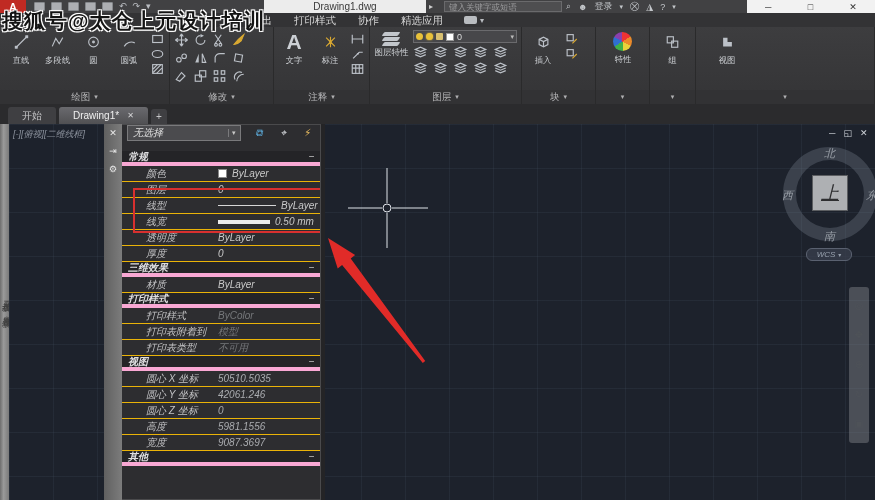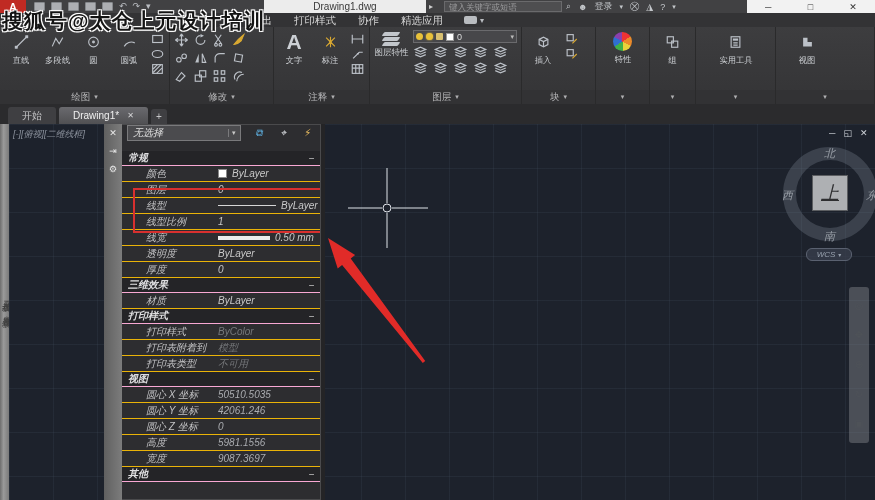--- a/index.html
+++ b/index.html
@@ -115,21 +115,21 @@
   .pal-body { position:relative; flex:1; background:#2d2d30; border:1px solid #4a4a4c; border-left:none;
     display:flex; flex-direction:column; overflow:hidden; }
   .pal-head { height:26px; display:flex; gap:10px; padding:0 5px; }
   .nosel { width:118px; height:16px; background:#4b4b4e; border:1px solid #7a7a7c; color:#e2e2e2;
     font-size:10px; display:flex; align-items:center; padding:0 5px; }
   .nosel .dd { margin-left:auto; font-size:7px; color:#c9c9c9; border-left:1px solid #7a7a7c; padding-left:3px; }
   .ph-ico { width:15px; height:15px; display:flex; align-items:center; justify-content:center; font-size:10px; }
   .ph-ico.toggle { color:#5fb3e4; } .ph-ico.select { color:#dfe2e6; } .ph-ico.qselect { color:#e4b95f; }
   #palette-rows { flex:1; }
   .sec-h { height:15px; background:#242427; color:#dedee0; font-size:10px; font-weight:bold;
-    display:flex; align-items:center; padding:0 6px; border-bottom:1px solid #f9a8d4; }
+    display:flex; align-items:center; padding:0 6px; border-bottom:4px solid #f9a8d4; }
   .sec-h .col { margin-left:auto; font-weight:normal; color:#c9c9c9; font-size:10px; }
   .prow { height:16px; display:flex; align-items:center; border-bottom:1px solid #eab308; font-size:10px; }
   .pl { width:96px; padding-left:24px; color:#c3c3c5; white-space:nowrap; overflow:hidden; }
   .pv { flex:1; color:#c9c9c9; display:flex; align-items:center; gap:5px; white-space:nowrap; overflow:hidden; }
   .pv.k-gray { color:#76787b; }
   .pv.k-num { color:#aaacb0; }
   .swatch { width:9px; height:9px; background:#fff; border:1px solid #888; display:inline-block; }
   .ltline { width:58px; height:1px; background:#d6d6d6; display:inline-block; }
   .lwline { width:52px; height:4px; background:#ececec; display:inline-block; }
   .redbox { position:absolute; left:11px; top:63px; width:190px; height:45px;
@@ -510,37 +510,20 @@
               </svg>
             </span>
             <span class="tl">组</span>
           </div>
       </div>
       <div class="plabel">
           <span class="g-dd">▾</span>
         </div>
     </div>
 
-    <div class="panel" style="width:80px">
-      <div class="pc" style="justify-content:center">
-        <div class="tool" style="width:58px">
-            <span class="mi">
-              <svg class="icon" width="15" height="14" viewBox="0 0 16 16" fill="none" stroke="#bcc1c8" stroke-width="1.3">
-                <rect x="3" y="2" width="10" height="12"></rect>
-                <rect x="5" y="4" width="6" height="2.5" fill="#bcc1c8" stroke="none"></rect>
-                <path d="M5.5 9 L10.5 9 M5.5 11.5 L10.5 11.5"></path>
-              </svg>
-            </span>
-            <span class="tl">实用工具</span>
-          </div>
-      </div>
-      <div class="plabel">
-          <span class="g-dd">▾</span>
-        </div>
-    </div>
 
 
     <div class="panel" style="flex:1">
       <div class="pc" style="justify-content:flex-start;padding-left:14px">
         <div class="tool">
             <span class="mi">
               <svg class="icon" width="15" height="14" viewBox="0 0 16 16" fill="none" stroke="#bcc1c8" stroke-width="1.3">
                 <path d="M3 3 L8 3 L8 8 L13 8 L13 13 L3 13 Z" fill="#bcc1c8" stroke="none"></path>
               </svg>
             </span>
@@ -638,24 +621,20 @@
             </div>
             <div class="prow">
               <div class="pl">图层</div>
               <div class="pv k-plain">0</div>
             </div>
             <div class="prow">
               <div class="pl">线型</div>
               <div class="pv k-linetype"><span class="ltline"></span>ByLayer</div>
             </div>
             <div class="prow">
-              <div class="pl">线型比例</div>
-              <div class="pv k-plain">1</div>
-            </div>
-            <div class="prow">
               <div class="pl">线宽</div>
               <div class="pv k-lineweight"><span class="lwline"></span>0.50 mm</div>
             </div>
             <div class="prow">
               <div class="pl">透明度</div>
               <div class="pv k-plain">ByLayer</div>
             </div>
             <div class="prow">
               <div class="pl">厚度</div>
               <div class="pv k-plain">0</div>

